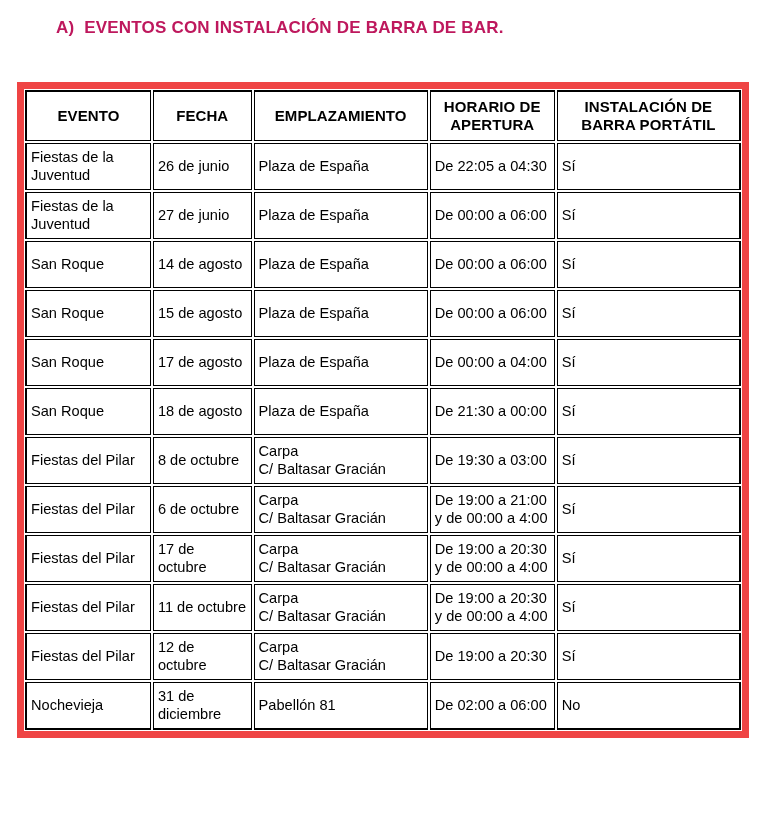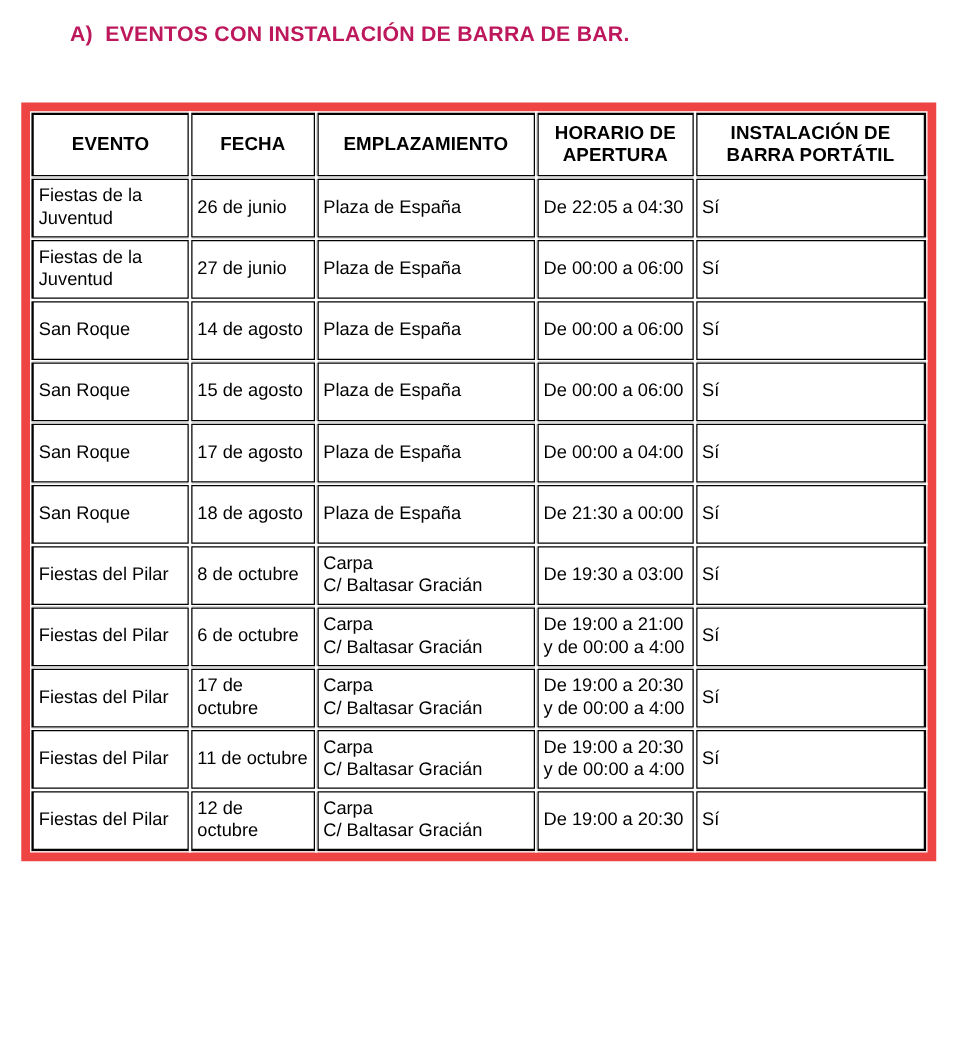--- a/index.html
+++ b/index.html
@@ -295,17 +295,34 @@
               <span class="cell-lines">Carpa
 C/ Baltasar Gracián</span>
             </td>
             <td class="c4">
               <span class="cell-lines">De 19:00 a 20:30</span>
             </td>
             <td class="c5">
               <span class="cell-lines">Sí</span>
             </td>
           </tr>
+          <tr class="body">
+            <td class="c1">
+              <span class="cell-lines">Nochevieja</span>
+            </td>
+            <td class="c2">
+              <span class="cell-lines">31 de diciembre</span>
+            </td>
+            <td class="c3">
+              <span class="cell-lines">Pabellón 81</span>
+            </td>
+            <td class="c4">
+              <span class="cell-lines">De 02:00 a 06:00</span>
+            </td>
+            <td class="c5">
+              <span class="cell-lines">No</span>
+            </td>
+          </tr>
         </tbody>
     </table>
   </div>
 
 </div>
 
 </body></html>

